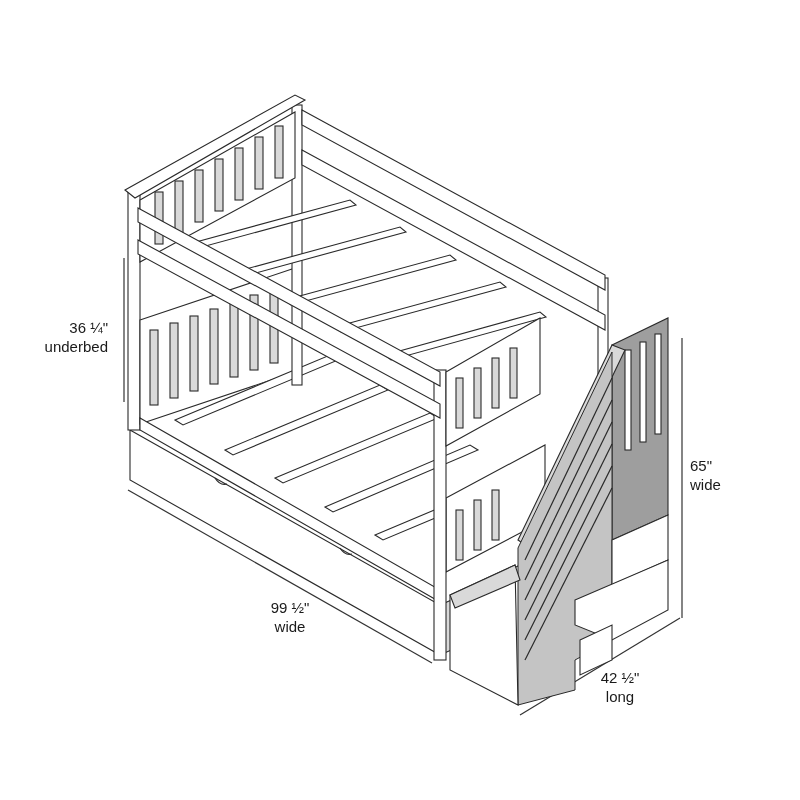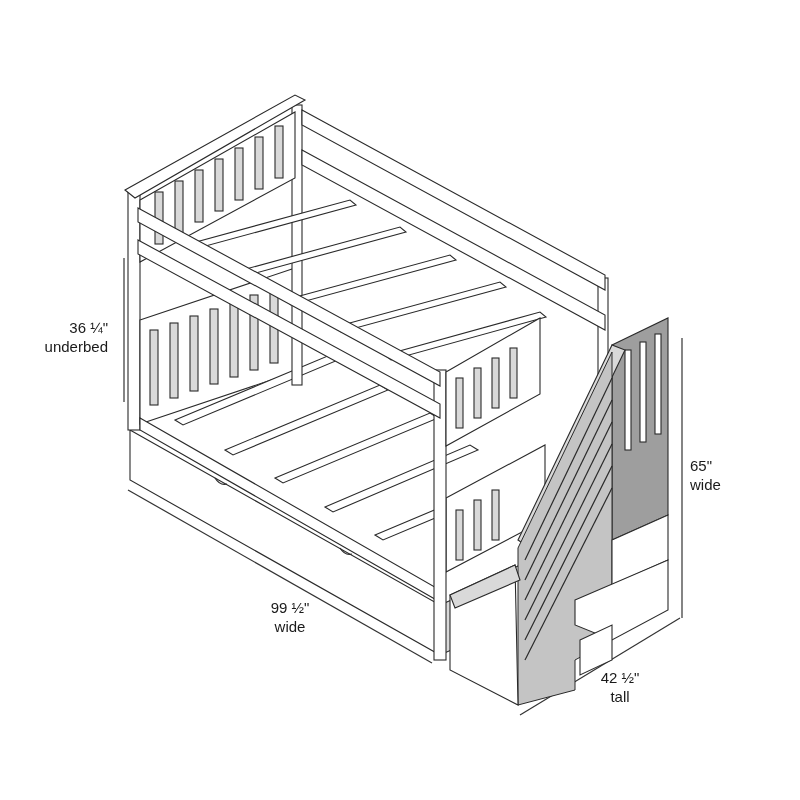--- a/index.html
+++ b/index.html
@@ -155,15 +155,15 @@
     <div>wide</div>
   </div>
 
   <div class="dim-label" style="left:250px; top:598px; width:80px;">
     <div>99 ½"</div>
     <div>wide</div>
   </div>
 
   <div class="dim-label" style="left:585px; top:668px; width:70px;">
     <div>42 ½"</div>
-    <div>tall</div>
+    <div>long</div>
   </div>
 </div>
 
 </body></html>

